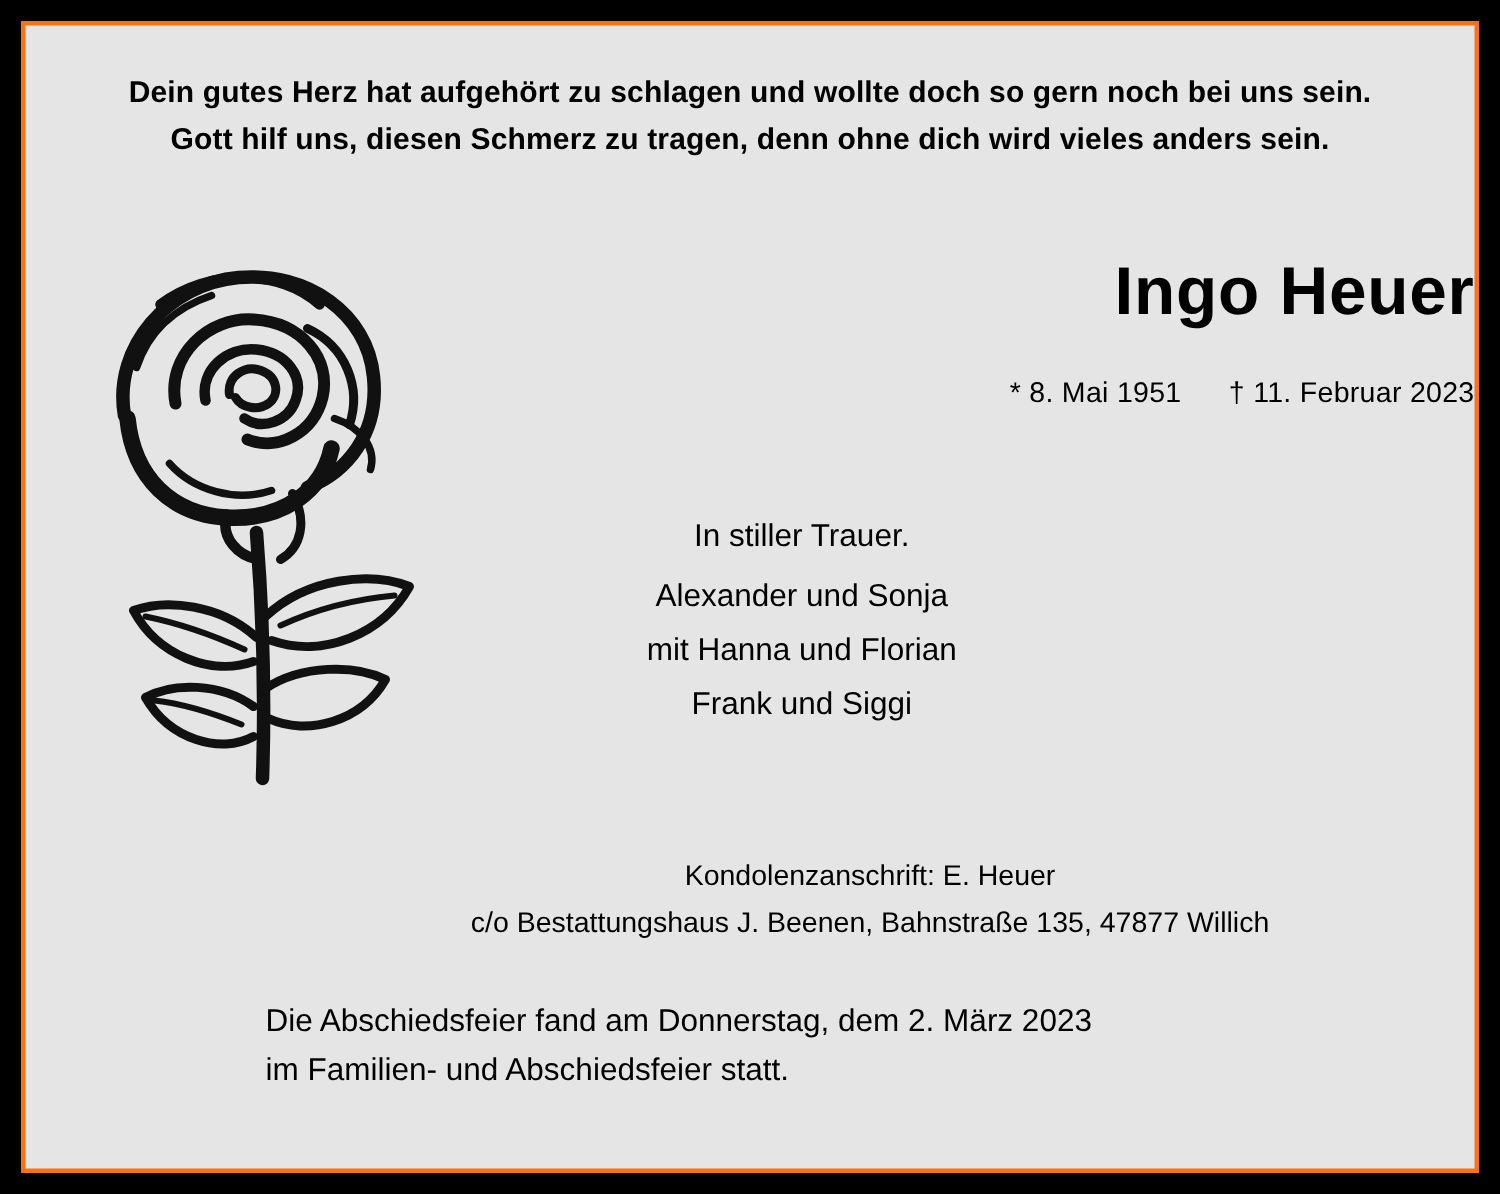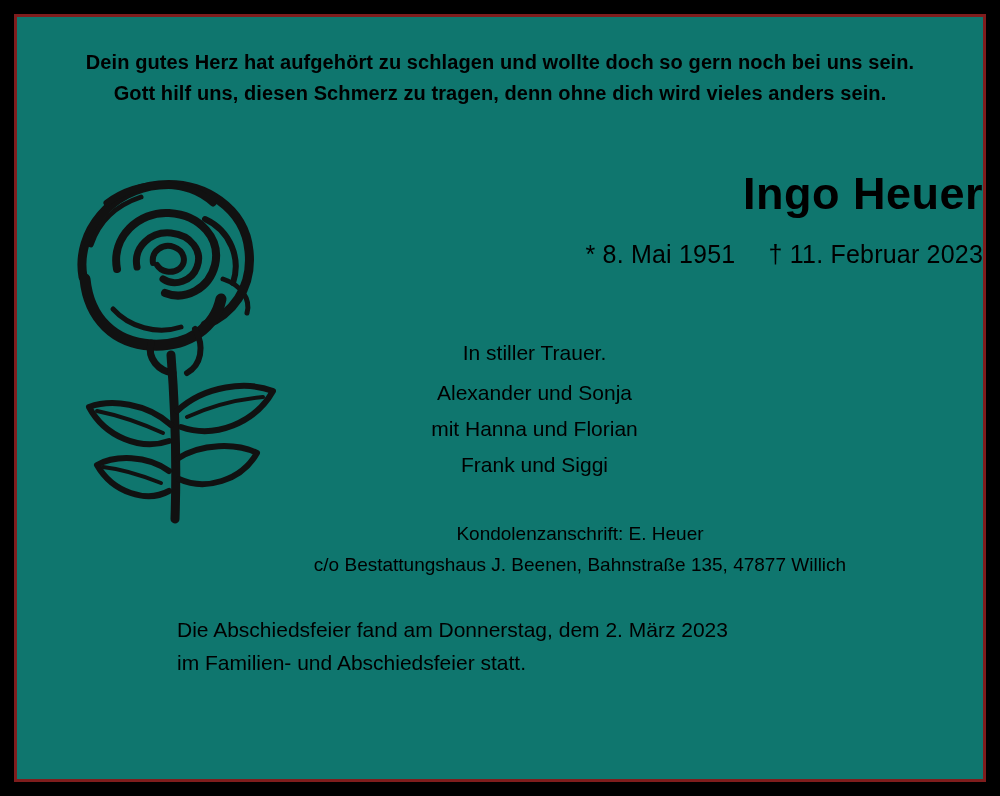--- a/index.html
+++ b/index.html
@@ -20,22 +20,22 @@
     height: 796px;
     box-sizing: border-box;
     background: #000000;
     padding: 14px;
   }
   .inner-frame {
     position: relative;
     width: 100%;
     height: 100%;
     box-sizing: border-box;
-    background: #0f766e;
-    border: 3px solid #7f1d1d;
+    background: #e5e5e5;
+    border: 3px solid #f97316;
     padding: 0;
     overflow: hidden;
   }
   .verse {
     text-align: center;
     padding-top: 30px;
     font-weight: bold;
     font-size: 20px;
     line-height: 1.55;
     letter-spacing: 0.1px;
@@ -59,41 +59,41 @@
     padding-left: 160px;
   }
   .deceased-name {
     font-size: 45px;
     font-weight: bold;
     letter-spacing: 0.5px;
     line-height: 1;
     padding-top: 22px;
   }
   .dates {
-    font-size: 25px;
-    margin-top: 24px;
+    font-size: 19px;
+    margin-top: 36px;
     letter-spacing: 0.2px;
   }
   .dates .birth {
     margin-right: 26px;
   }
   .mourning {
     text-align: center;
     padding-left: 69px;
     margin-top: 66px;
     font-size: 21px;
     line-height: 1.72;
   }
   .mourning .lead {
     margin-bottom: 4px;
   }
   .contact {
     text-align: center;
     padding-left: 160px;
-    margin-top: 36px;
+    margin-top: 82px;
     font-size: 19px;
     line-height: 1.62;
   }
   .ceremony {
     padding-left: 160px;
     margin-top: 32px;
     font-size: 21px;
     line-height: 1.58;
   }
 </style>

